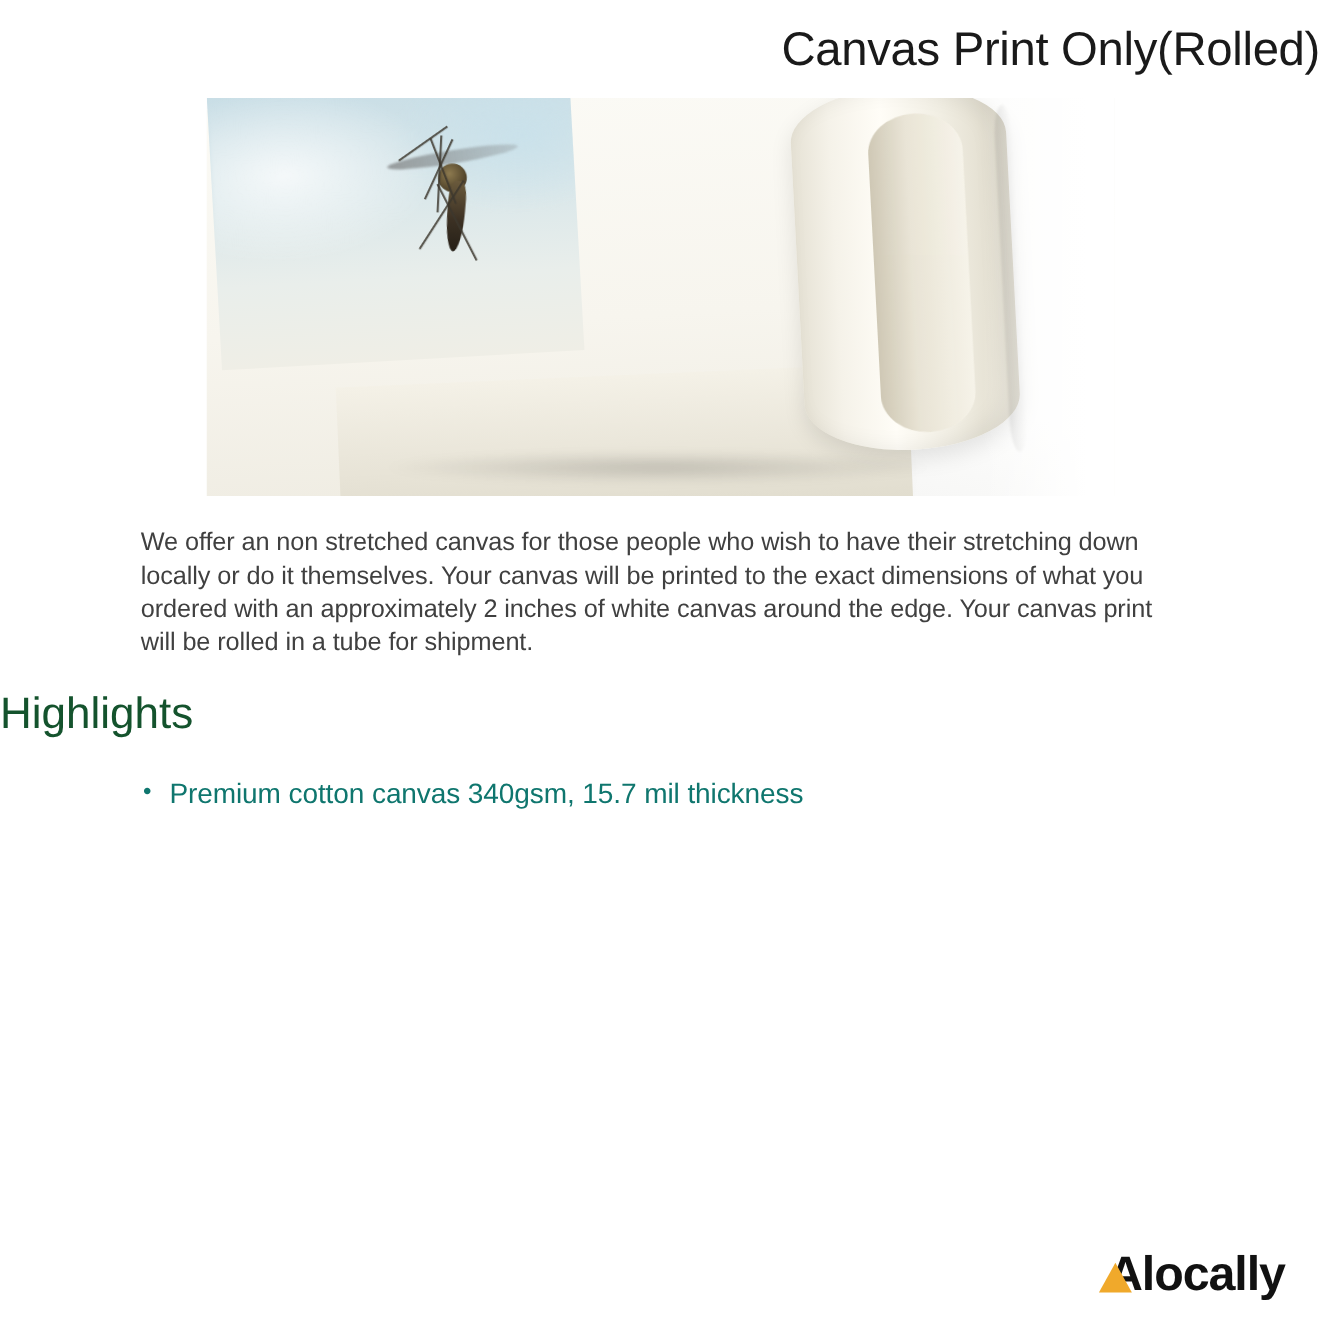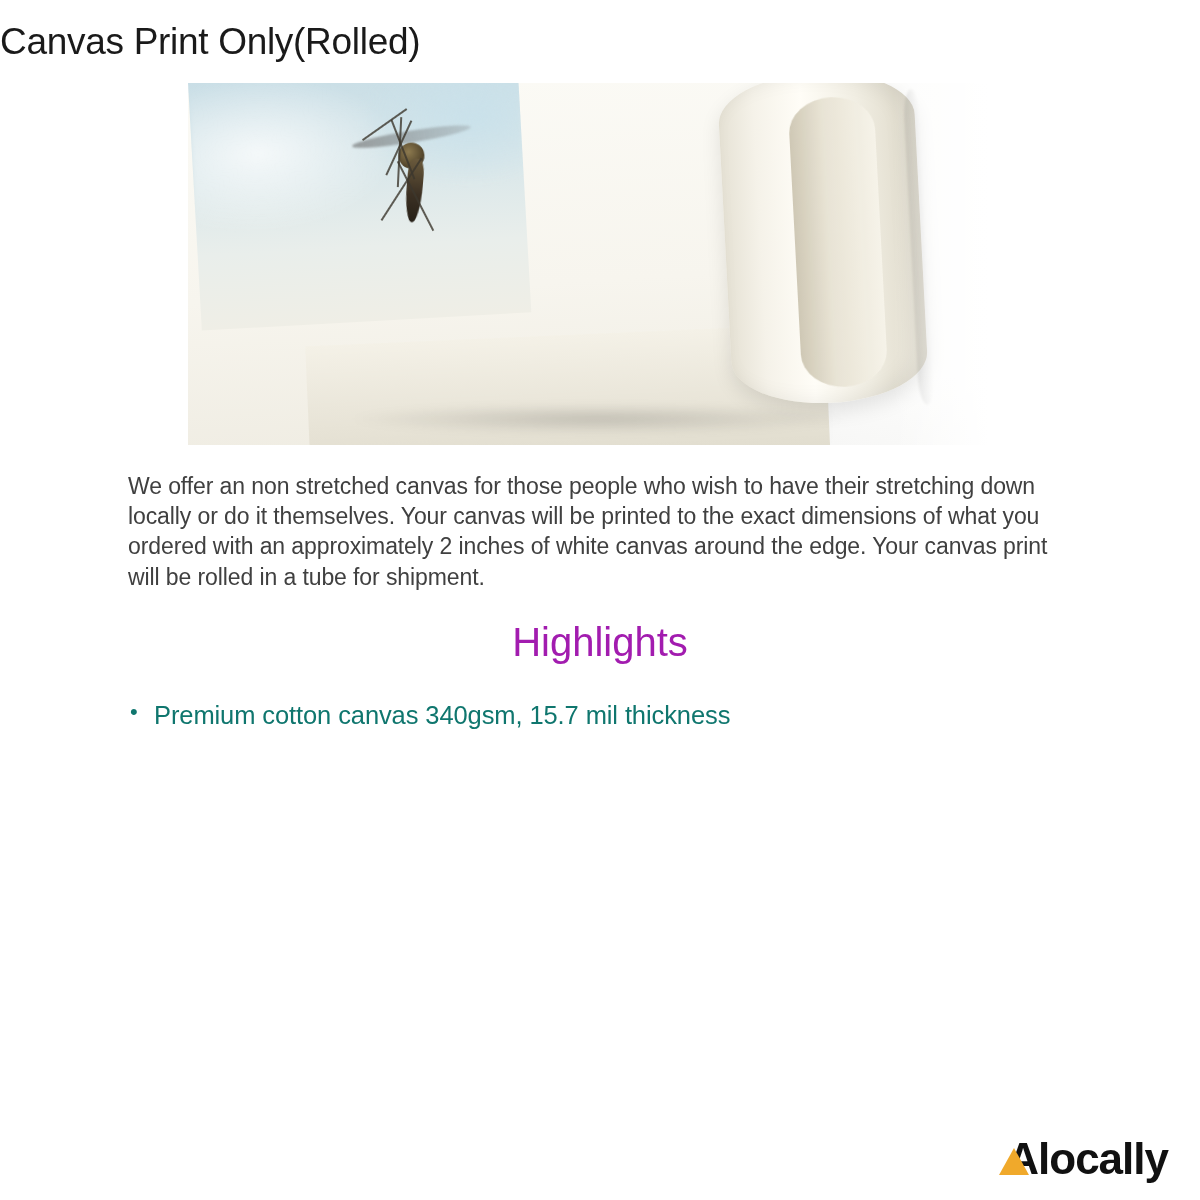--- a/index.html
+++ b/index.html
@@ -15,22 +15,22 @@
     overflow: hidden;
     position: relative;
   }
   .page {
     width: 1200px;
     height: 1200px;
     position: relative;
     box-sizing: border-box;
   }
   .title {
-    text-align: left;
-    font-size: 37px;
+    text-align: right;
+    font-size: 43px;
     font-weight: 400;
     letter-spacing: -0.3px;
     margin: 22px 0 0 0;
     line-height: 1.1;
     color: #1a1a1a;
   }
   .hero-wrap {
     margin: 20px 0 0 0;
     display: flex;
     justify-content: center;
@@ -189,25 +189,24 @@
     background: linear-gradient(90deg, rgba(255,255,255,0) 0%, #ffffff 80%);
   }
   .body-copy {
     margin: 26px 128px 0 128px;
     font-size: 23px;
     line-height: 1.32;
     color: #404040;
     letter-spacing: -0.1px;
   }
   .highlights-title {
-    text-align: center;
     font-size: 40px;
     font-weight: 400;
     margin: 28px 0 0 0;
-    color: #a21caf;
+    color: #14532d;
   }
   .bullets {
     margin: 34px 100px 0 128px;
     padding: 0;
     list-style: none;
   }
   .bullets li {
     position: relative;
     font-size: 25.5px;
     line-height: 1.3;

